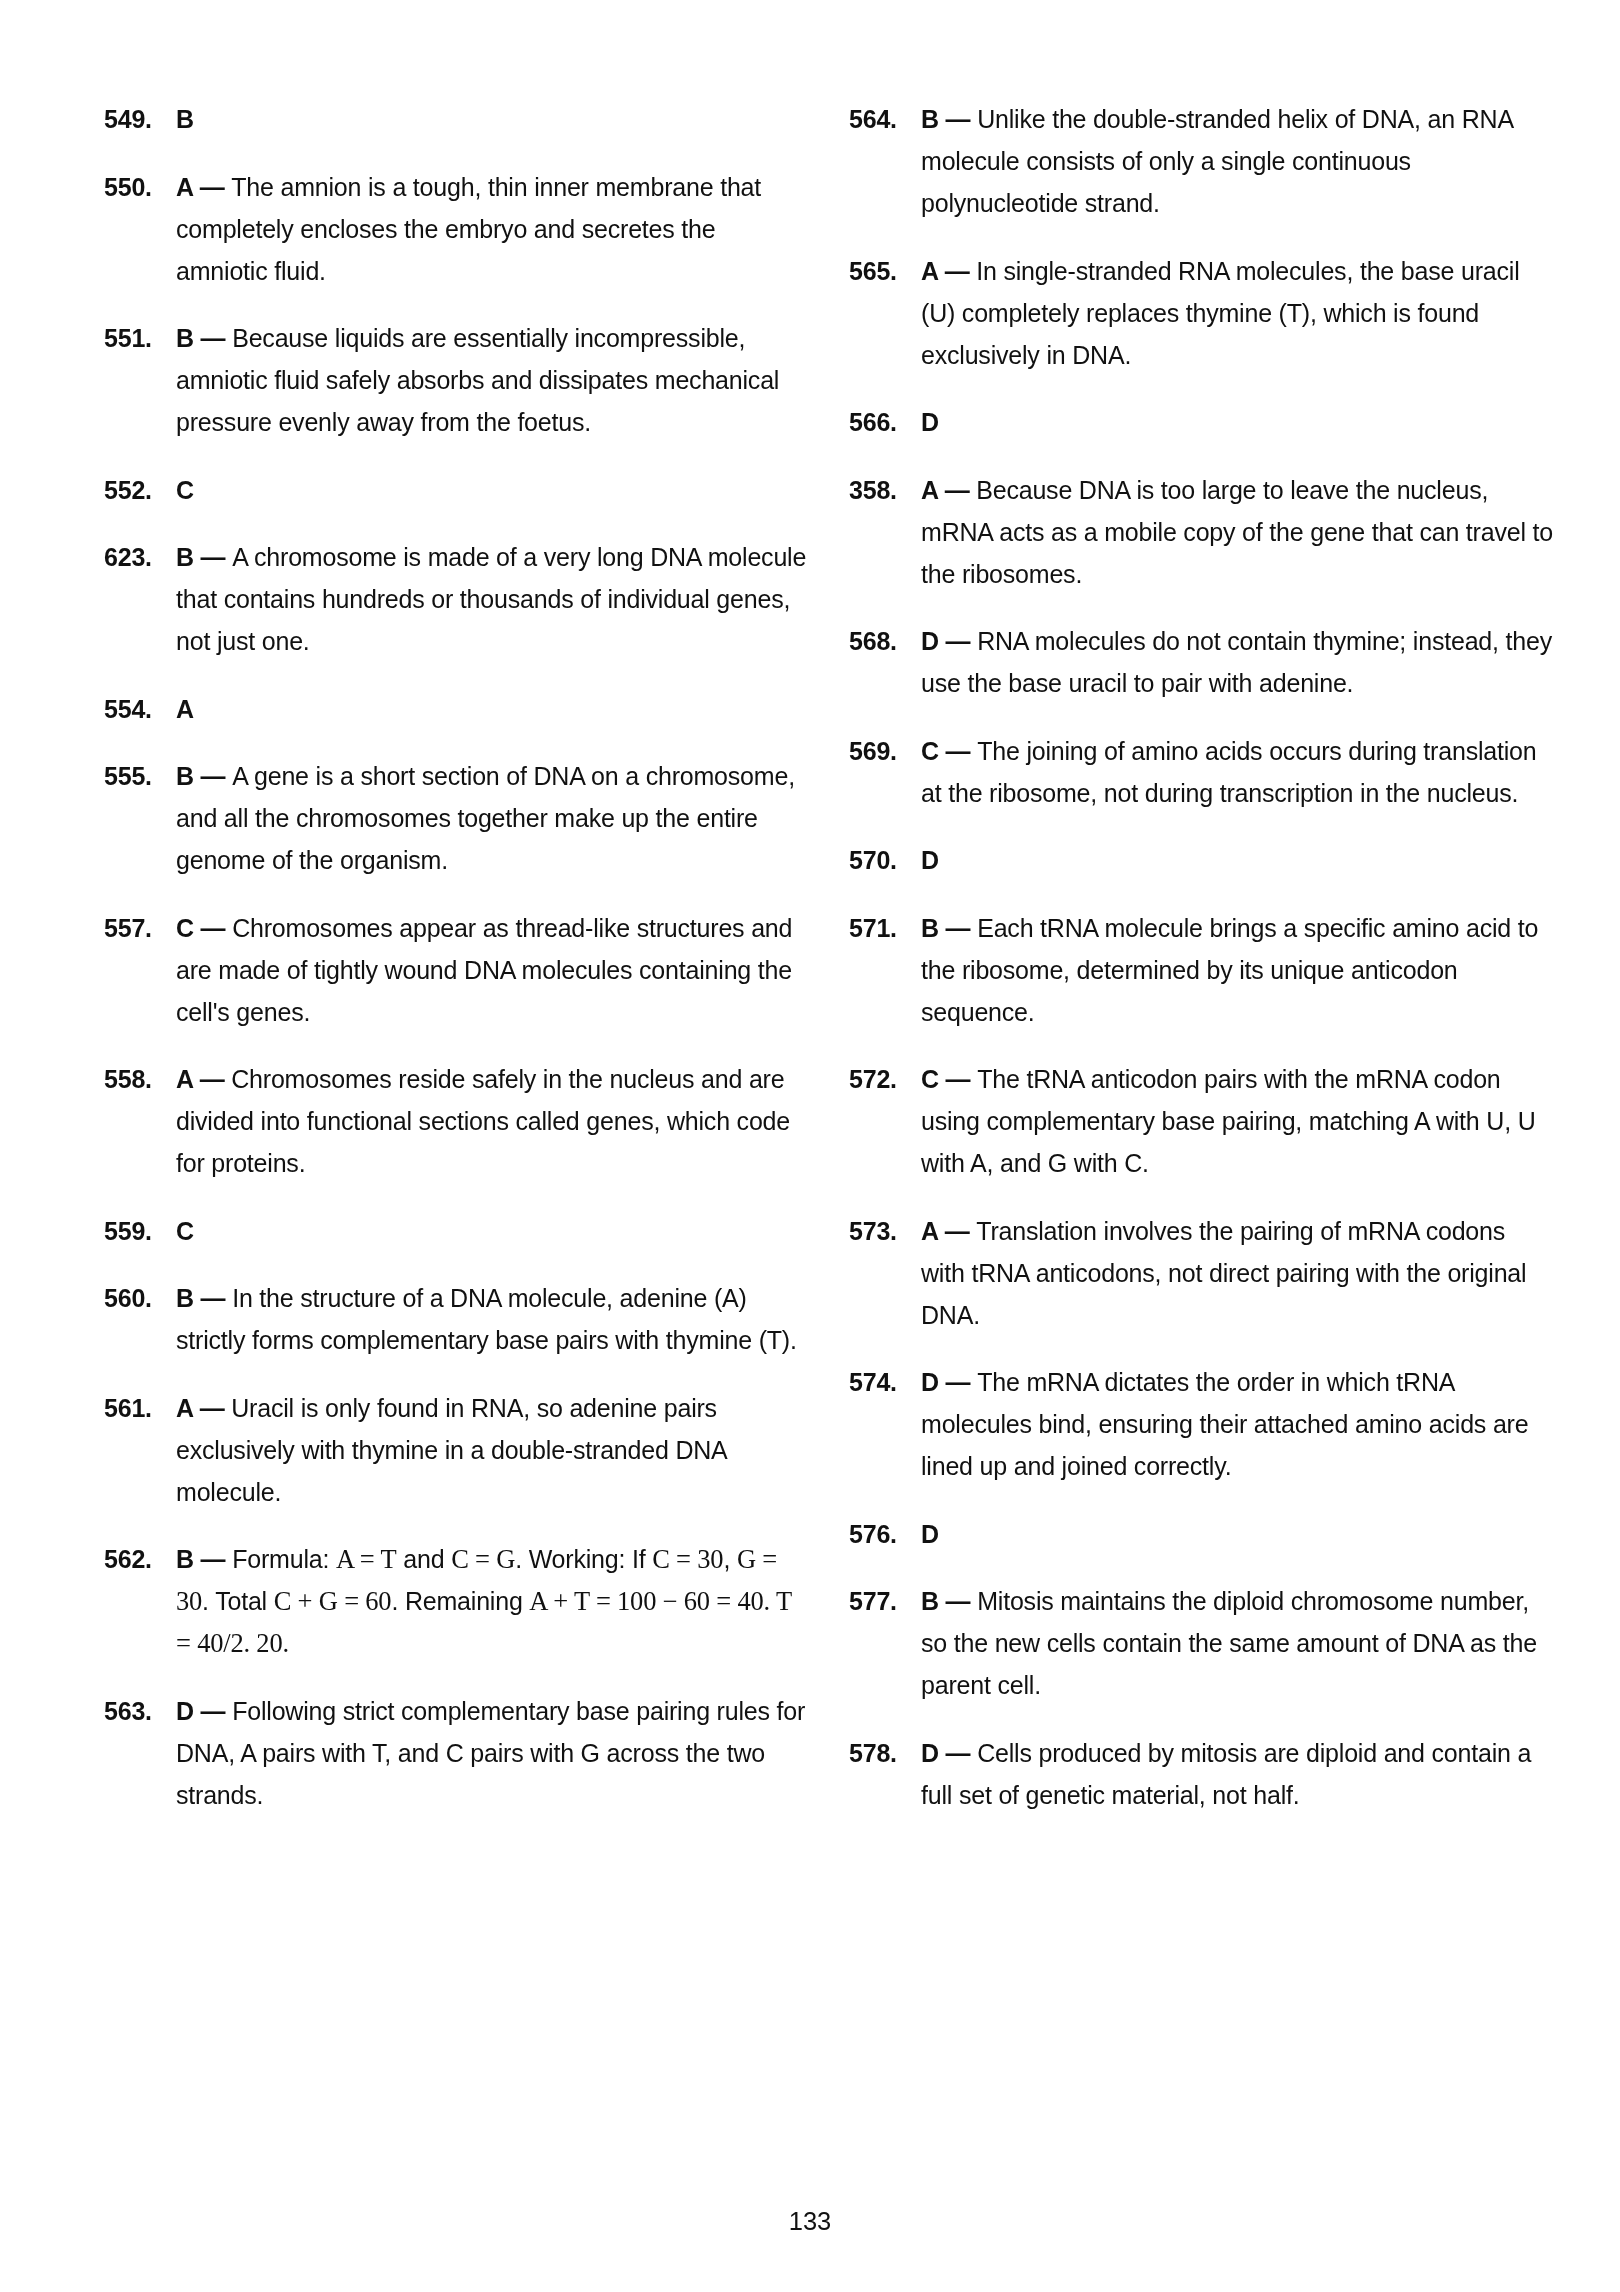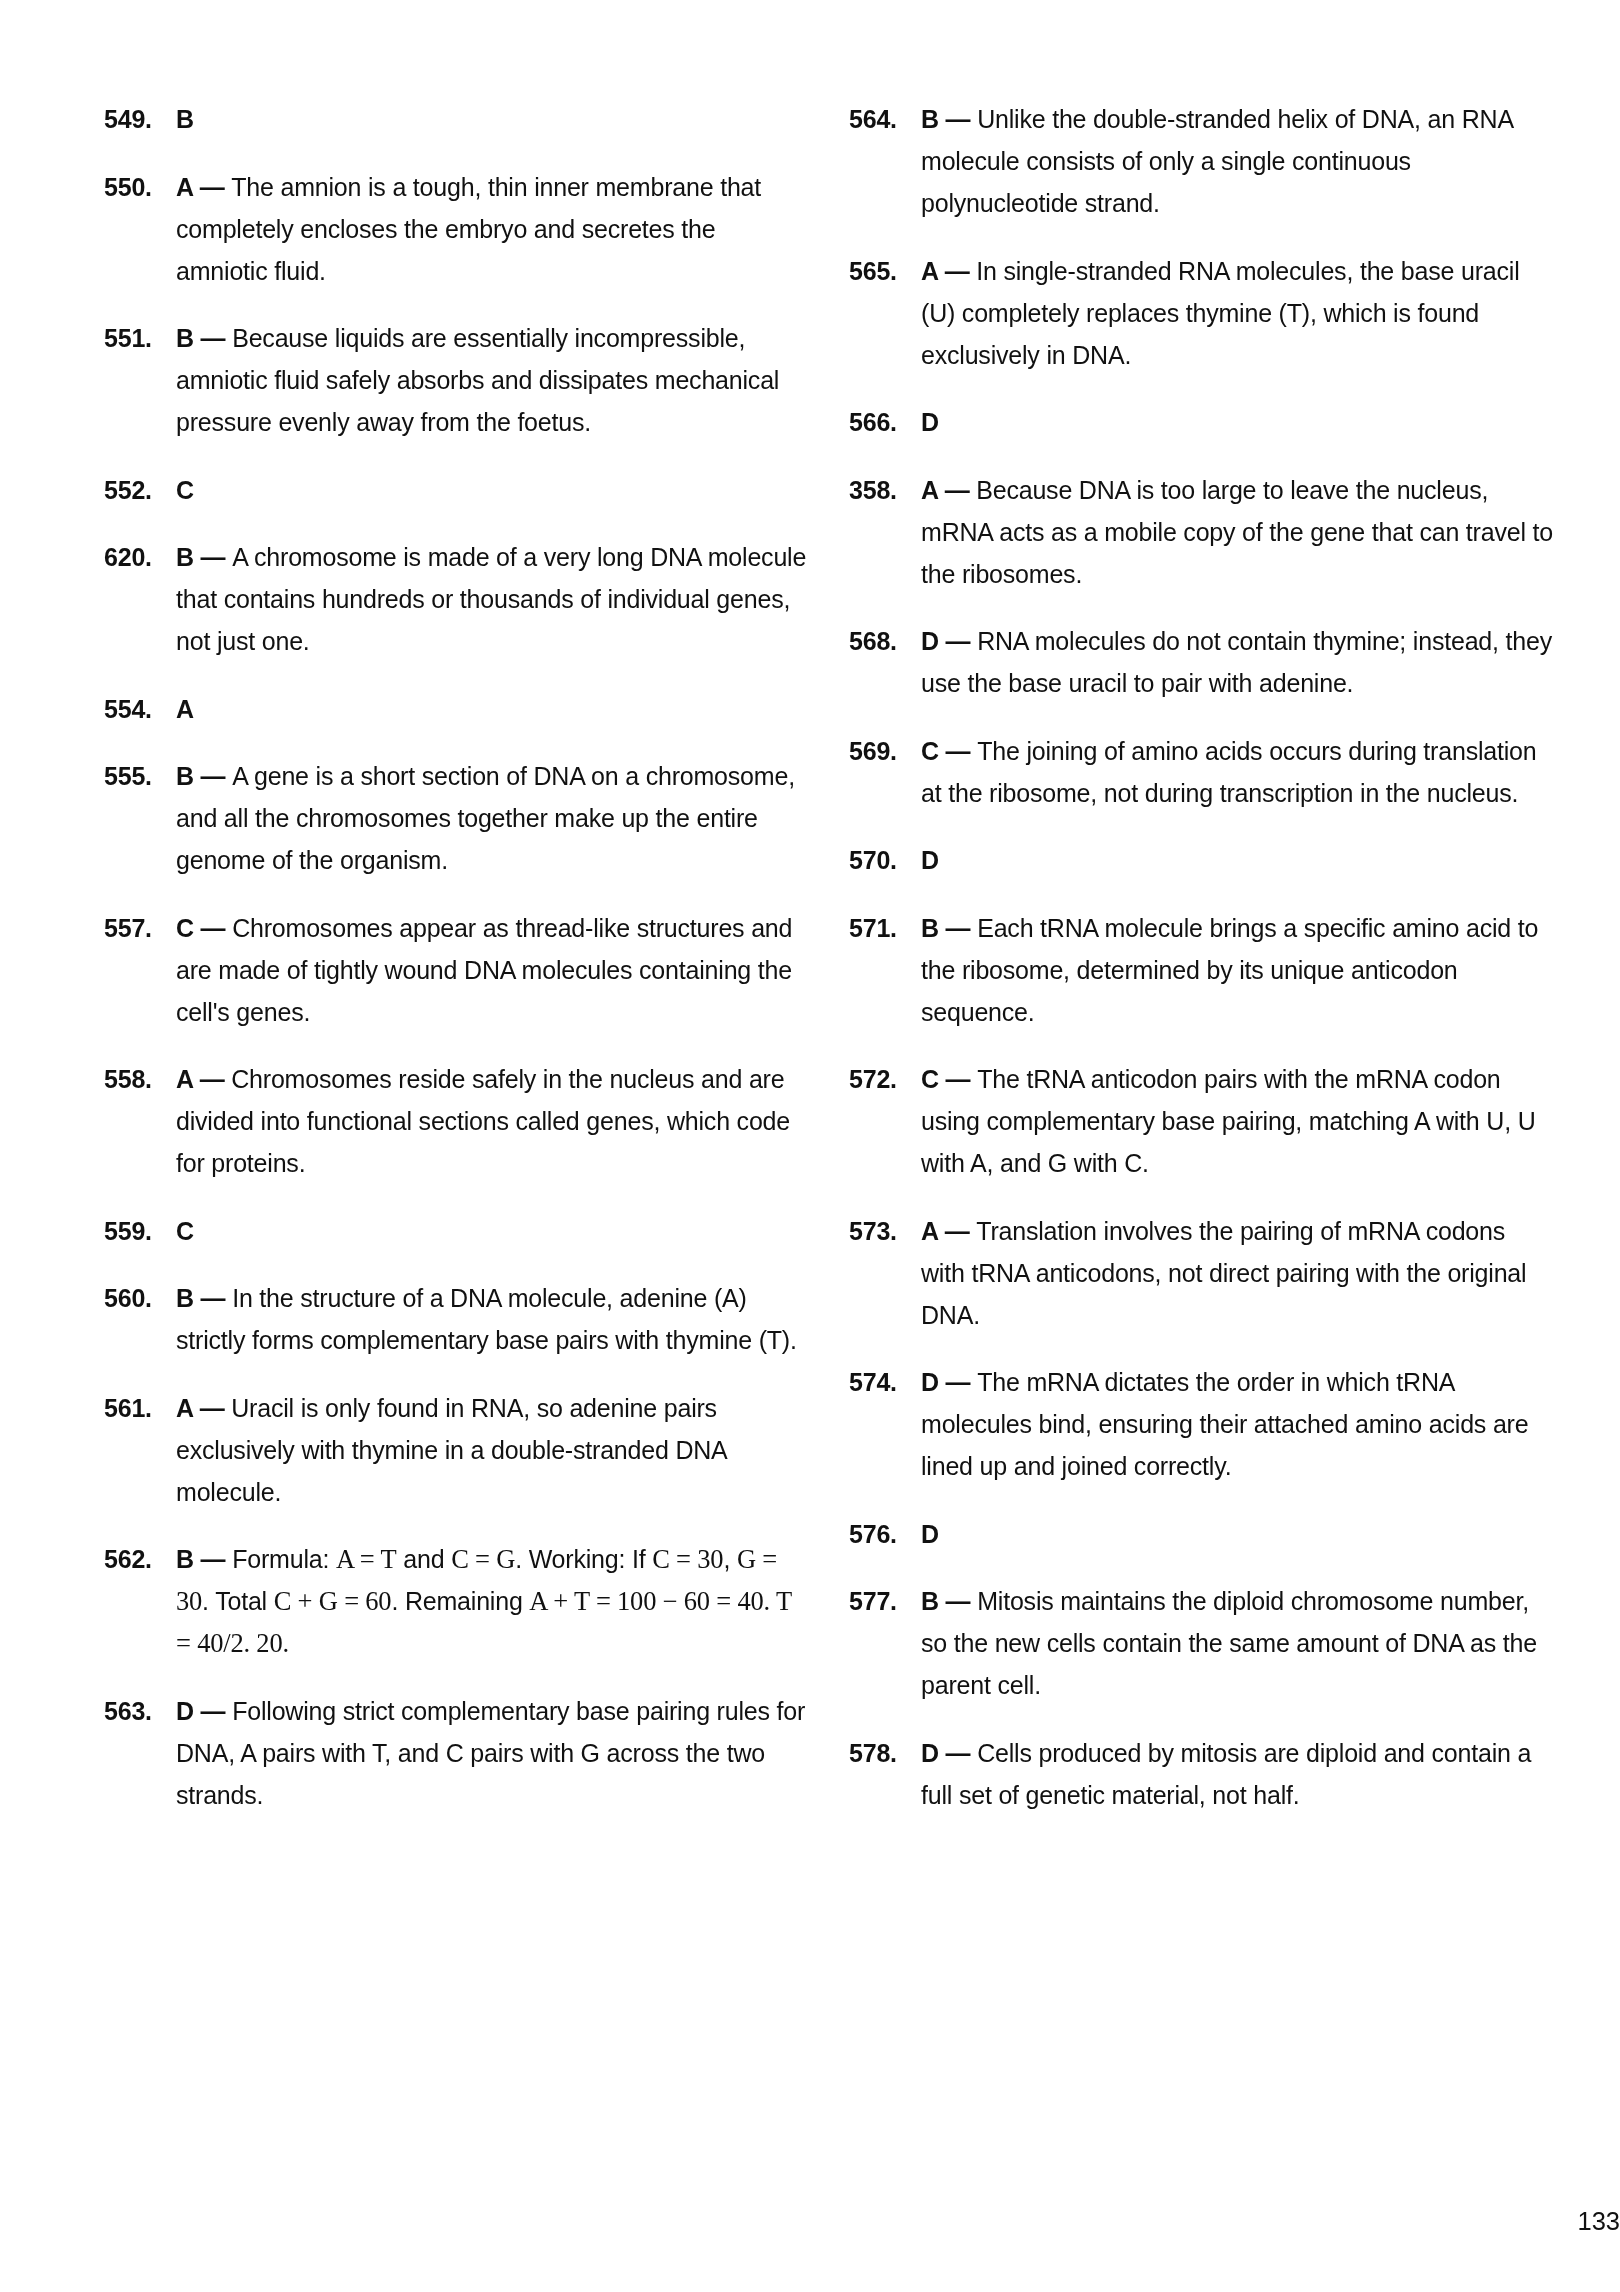--- a/index.html
+++ b/index.html
@@ -8,31 +8,31 @@
   .col { position: absolute; top: 98px; width: 706px; }
   .col.left { left: 104px; }
   .col.right { left: 849px; }
   .item { position: relative; padding-left: 72px; font-size: 25px;
           line-height: 42px; margin-bottom: 25.5px; letter-spacing: -0.2px; }
   .num { position: absolute; left: 0; top: 0; font-weight: bold; }
   .ans { font-weight: bold; }
   .dash { font-weight: bold; }
   .math { font-family: "Liberation Serif", "DejaVu Serif", serif; font-size: 26.5px; }
   .page-number { position: absolute; left: 0; width: 1620px; top: 2207px;
-                 text-align: right; font-size: 25.5px; }
+                 text-align: center; font-size: 25.5px; }
 </style>
 </head>
 <body>
 
 <div class="col left" id="col-left">
     <div class="item"><span class="num">549.</span><span class="ans">B</span></div>
     <div class="item"><span class="num">550.</span><span class="ans">A</span><span class="dash"> — </span><span>The amnion is a tough, thin inner membrane that completely encloses the embryo and secretes the amniotic fluid.</span></div>
     <div class="item"><span class="num">551.</span><span class="ans">B</span><span class="dash"> — </span><span>Because liquids are essentially incompressible, amniotic fluid safely absorbs and dissipates mechanical pressure evenly away from the foetus.</span></div>
     <div class="item"><span class="num">552.</span><span class="ans">C</span></div>
-    <div class="item"><span class="num">620.</span><span class="ans">B</span><span class="dash"> — </span><span>A chromosome is made of a very long DNA molecule that contains hundreds or thousands of individual genes, not just one.</span></div>
+    <div class="item"><span class="num">623.</span><span class="ans">B</span><span class="dash"> — </span><span>A chromosome is made of a very long DNA molecule that contains hundreds or thousands of individual genes, not just one.</span></div>
     <div class="item"><span class="num">554.</span><span class="ans">A</span></div>
     <div class="item"><span class="num">555.</span><span class="ans">B</span><span class="dash"> — </span><span>A gene is a short section of DNA on a chromosome, and all the chromosomes together make up the entire genome of the organism.</span></div>
     <div class="item"><span class="num">557.</span><span class="ans">C</span><span class="dash"> — </span><span>Chromosomes appear as thread-like structures and are made of tightly wound DNA molecules containing the cell's genes.</span></div>
     <div class="item"><span class="num">558.</span><span class="ans">A</span><span class="dash"> — </span><span>Chromosomes reside safely in the nucleus and are divided into functional sections called genes, which code for proteins.</span></div>
     <div class="item"><span class="num">559.</span><span class="ans">C</span></div>
     <div class="item"><span class="num">560.</span><span class="ans">B</span><span class="dash"> — </span><span>In the structure of a DNA molecule, adenine (A) strictly forms complementary base pairs with thymine (T).</span></div>
     <div class="item"><span class="num">561.</span><span class="ans">A</span><span class="dash"> — </span><span>Uracil is only found in RNA, so adenine pairs exclusively with thymine in a double-stranded DNA molecule.</span></div>
     <div class="item"><span class="num">562.</span><span class="ans">B</span><span class="dash"> — </span><span>Formula: </span><span class="math">A = T</span><span> and </span><span class="math">C = G</span><span>. Working: If </span><span class="math">C = 30</span><span>, </span><span class="math">G = 30</span><span>. Total </span><span class="math">C + G = 60</span><span>. Remaining </span><span class="math">A + T = 100 − 60 = 40. T = 40/2. 20.</span></div>
     <div class="item"><span class="num">563.</span><span class="ans">D</span><span class="dash"> — </span><span>Following strict complementary base pairing rules for DNA, A pairs with T, and C pairs with G across the two strands.</span></div>
   </div>

